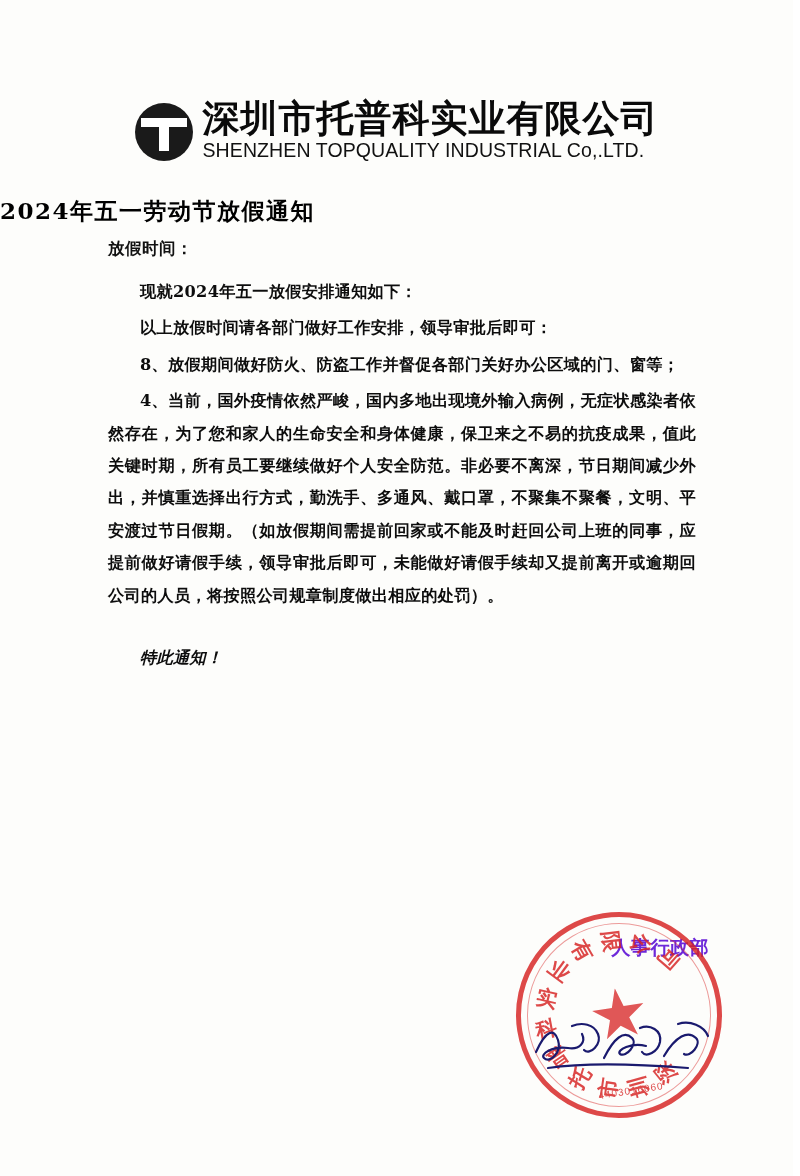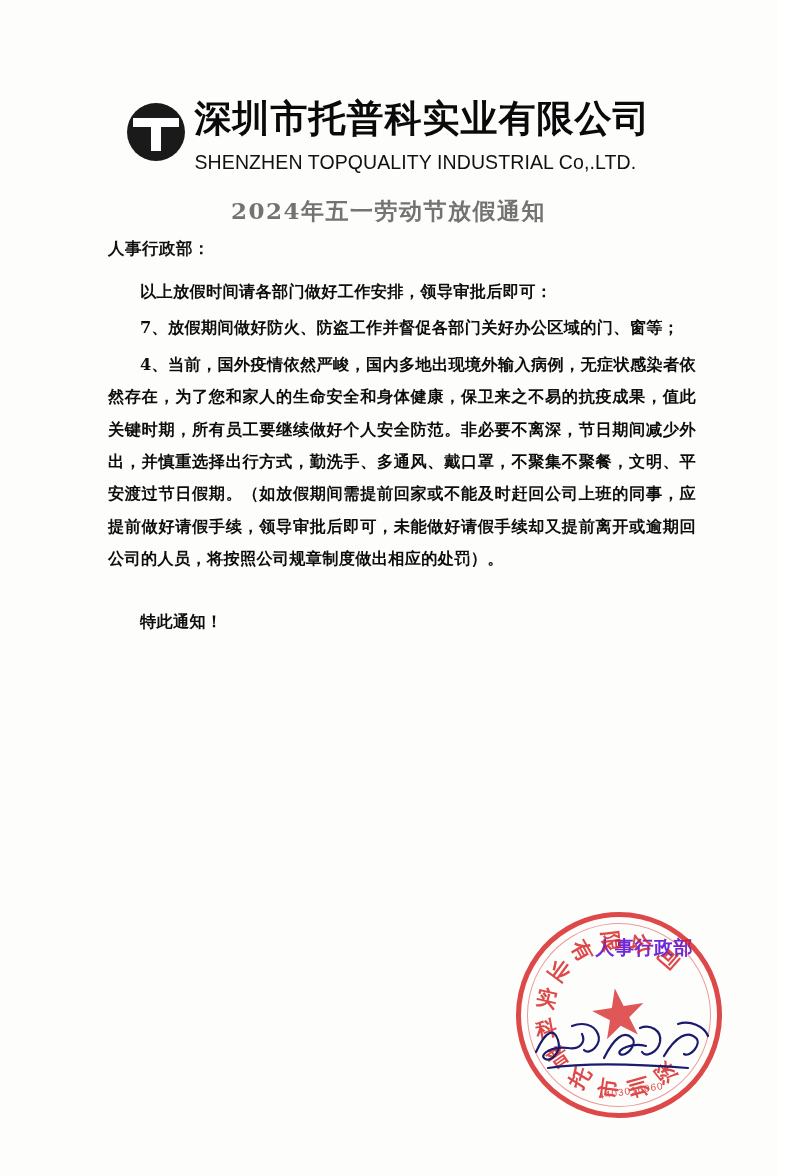--- a/index.html
+++ b/index.html
@@ -12,20 +12,21 @@
     background: #ffffff;
     font-family: "Liberation Serif", "DejaVu Serif", serif;
     color: #111111;
     overflow: hidden;
   }
   .page {
     position: relative;
     width: 777px;
     height: 1176px;
     background: #fdfdfb;
+    padding-left: 16px;
   }
   
   .letterhead {
     position: absolute;
     left: 0;
     right: 0;
     top: 100px;
     display: flex;
     justify-content: center;
     align-items: flex-start;
@@ -70,39 +71,38 @@
   }
   .company-cn {
     font-family: "DejaVu Serif", "Liberation Serif", serif;
     font-weight: bold;
     font-size: 37px;
     letter-spacing: 1px;
     color: #0a0a0a;
     white-space: nowrap;
   }
   .company-en {
-    margin-top: 16px;
+    margin-top: 4px;
     font-family: "Liberation Sans", sans-serif;
     font-size: 19.5px;
     letter-spacing: 0.1px;
     color: #111111;
     white-space: nowrap;
   }
   
   .doc-title {
     position: absolute;
     top: 196px;
     left: 0;
     right: 0;
-    text-align: center;
     font-family: "DejaVu Serif", "Liberation Serif", serif;
     font-weight: bold;
     font-size: 23px;
     letter-spacing: 1.5px;
-    color: #737373;
+    color: #000000;
   }
   
   .body-wrap {
     position: absolute;
     top: 238px;
     left: 108px;
     width: 588px;
   }
   .salutation {
     font-family: "DejaVu Serif", "Liberation Serif", serif;
@@ -120,20 +120,21 @@
     text-indent: 32px;
     margin: 0 0 8px 0;
     text-align: justify;
     color: #0d0d0d;
   }
   .para.tight {
     margin-bottom: 4px;
   }
   .para.closing {
     margin-top: 30px;
+    font-style: italic;
   }
   
   .sign-block {
     position: absolute;
     right: 84px;
     top: 928px;
     text-align: right;
     font-family: "DejaVu Serif", "Liberation Serif", serif;
     font-weight: bold;
     font-size: 19px;
@@ -228,23 +229,24 @@
     </div>
     <div class="company-block">
       <div class="company-cn">深圳市托普科实业有限公司</div>
       <div class="company-en">SHENZHEN TOPQUALITY INDUSTRIAL Co,.LTD.</div>
     </div>
   </div>
 
   <div class="doc-title">2024年五一劳动节放假通知</div>
 
   <div class="body-wrap">
-    <div class="salutation">人事行政部：</div>
+    <div class="salutation">放假时间：</div>
+    <p class="para tight">现就2024年五一放假安排通知如下：</p>
     <p class="para tight">以上放假时间请各部门做好工作安排，领导审批后即可：</p>
-    <p class="para tight">7、放假期间做好防火、防盗工作并督促各部门关好办公区域的门、窗等；</p>
+    <p class="para tight">8、放假期间做好防火、防盗工作并督促各部门关好办公区域的门、窗等；</p>
     <p class="para tight">4、当前，国外疫情依然严峻，国内多地出现境外输入病例，无症状感染者依然存在，为了您和家人的生命安全和身体健康，保卫来之不易的抗疫成果，值此关键时期，所有员工要继续做好个人安全防范。非必要不离深，节日期间减少外出，并慎重选择出行方式，勤洗手、多通风、戴口罩，不聚集不聚餐，文明、平安渡过节日假期。（如放假期间需提前回家或不能及时赶回公司上班的同事，应提前做好请假手续，领导审批后即可，未能做好请假手续却又提前离开或逾期回公司的人员，将按照公司规章制度做出相应的处罚）。</p>
     <p class="para closing">特此通知！</p>
   </div>
 
   <div class="sign-block">
     <div>人事行政部</div>
   </div>
 
   <div class="seal">
     <div class="seal-inner"></div>

